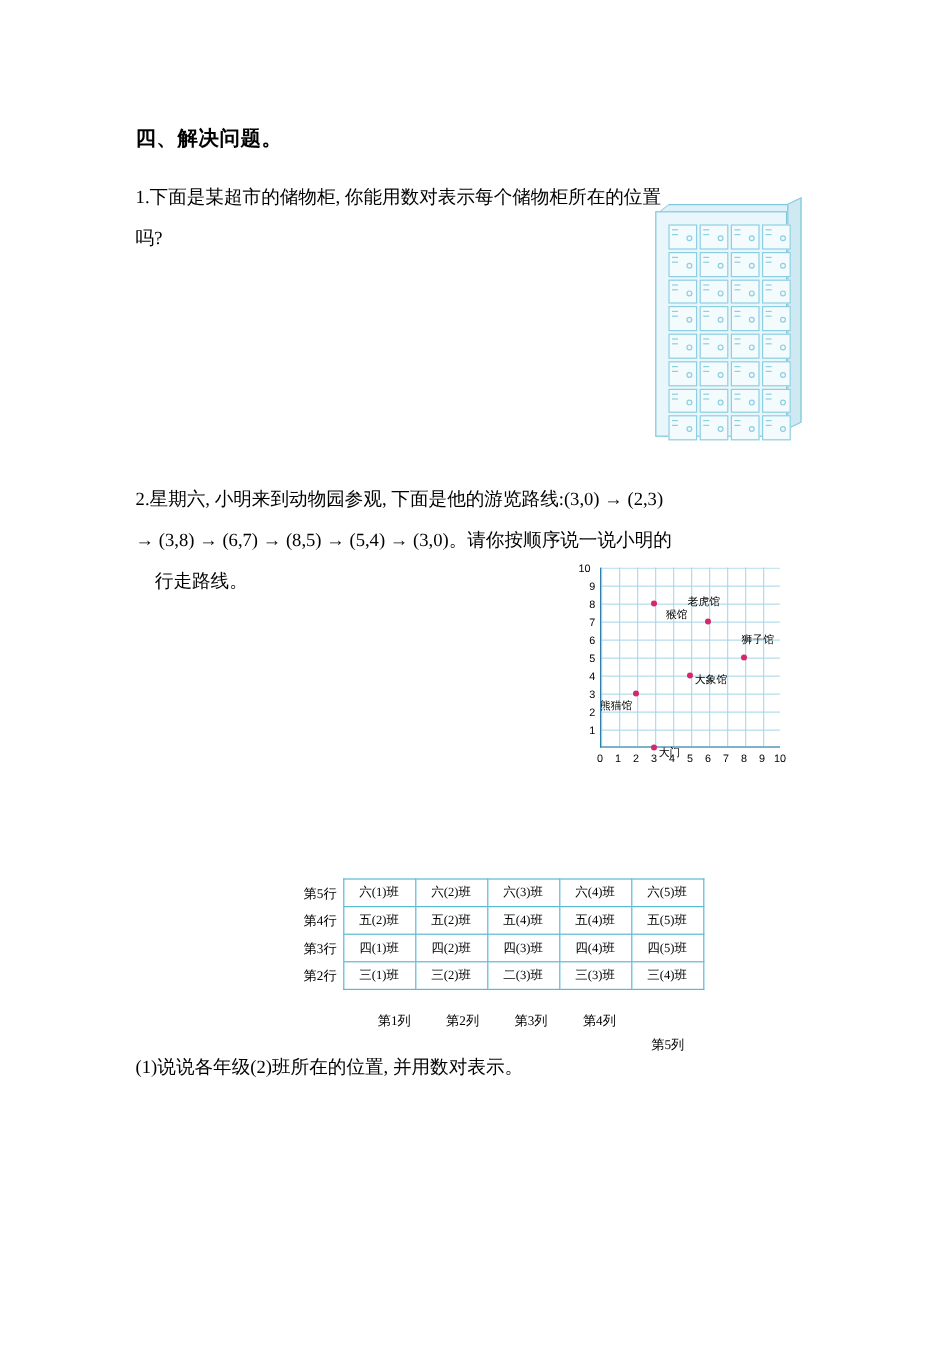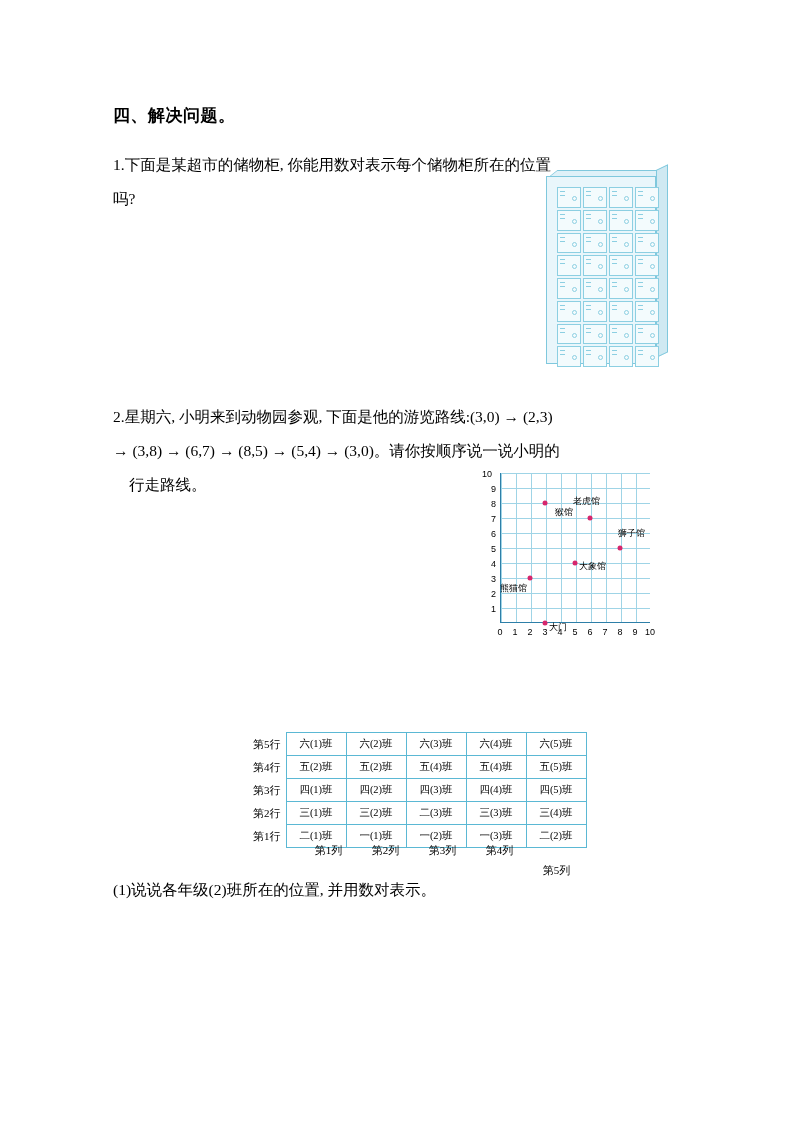--- a/index.html
+++ b/index.html
@@ -362,28 +362,20 @@
         <td class="cell">四(5)班</td>
       </tr>
       <tr>
         <td class="rowhead">第2行</td>
         <td class="cell">三(1)班</td>
         <td class="cell">三(2)班</td>
         <td class="cell">二(3)班</td>
         <td class="cell">三(3)班</td>
         <td class="cell">三(4)班</td>
       </tr>
-      <tr>
-        <td class="rowhead">第1行</td>
-        <td class="cell">二(1)班</td>
-        <td class="cell">一(1)班</td>
-        <td class="cell">一(2)班</td>
-        <td class="cell">一(3)班</td>
-        <td class="cell">二(2)班</td>
-      </tr>
     </tbody>
       </table>
   </div>
 
   <div class="col-labels">
     <span style="left:47px;">第1列</span>
     <span style="left:104px;">第2列</span>
     <span style="left:161px;">第3列</span>
     <span style="left:218px;">第4列</span>
     <span style="left:275px;margin-top:20px;">第5列</span>

